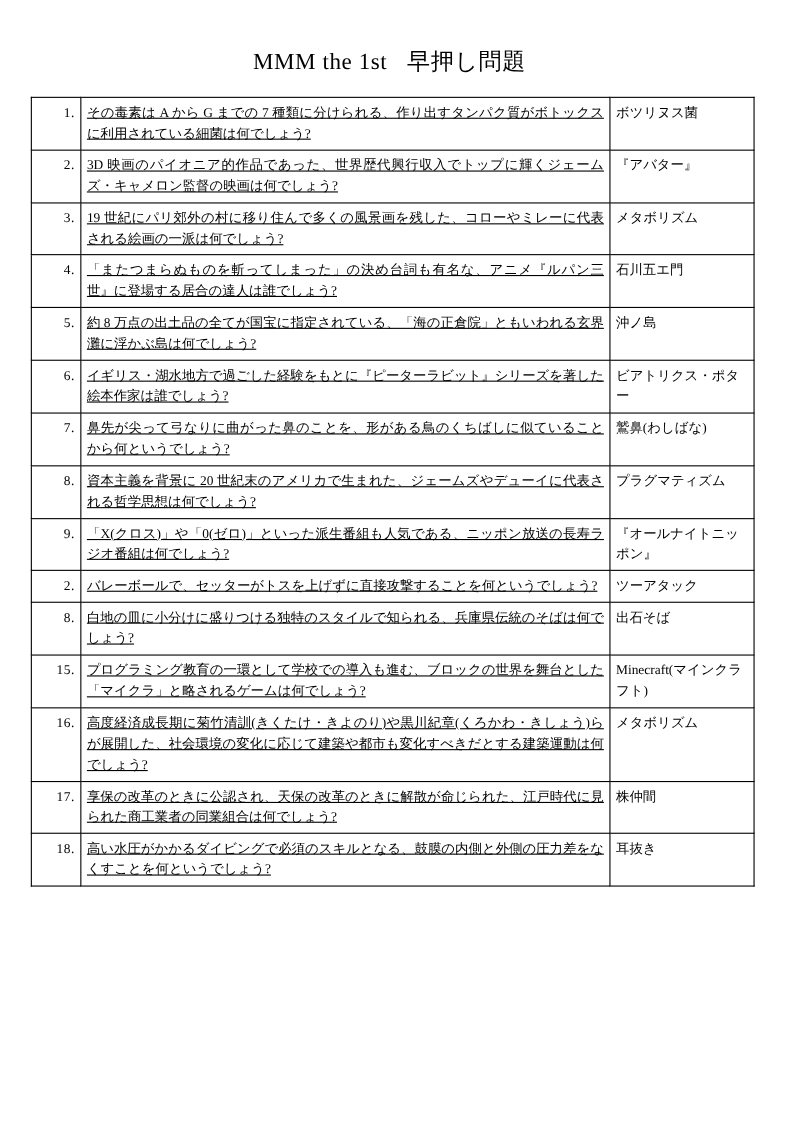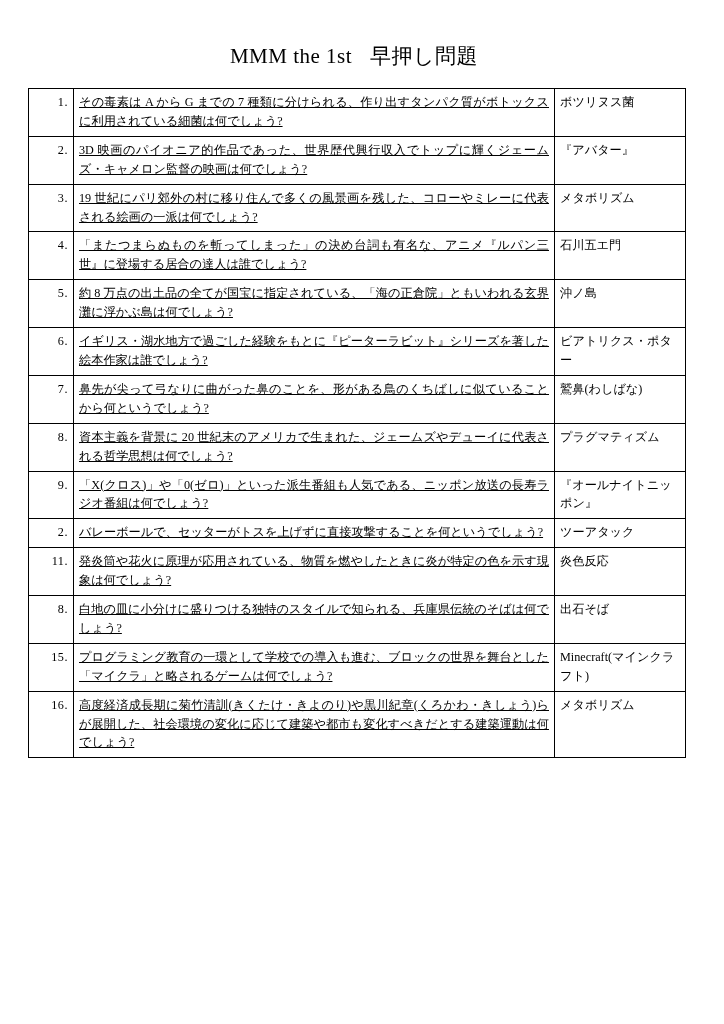--- a/index.html
+++ b/index.html
@@ -117,34 +117,39 @@
         <td class="num">9.</td>
         <td class="q">「X(クロス)」や「0(ゼロ)」といった派生番組も人気である、ニッポン放送の長寿ラジオ番組は何でしょう?</td>
         <td class="a">『オールナイトニッポン』</td>
       </tr>
       <tr>
         <td class="num">2.</td>
         <td class="q">バレーボールで、セッターがトスを上げずに直接攻撃することを何というでしょう?</td>
         <td class="a">ツーアタック</td>
       </tr>
       <tr>
-        <td class="num">11.</td>
-        <td class="q">発炎筒や花火に原理が応用されている、物質を燃やしたときに炎が特定の色を示す現象は何でしょう?</td>
-        <td class="a">炎色反応</td>
-      </tr>
-      <tr>
         <td class="num">8.</td>
         <td class="q">白地の皿に小分けに盛りつける独特のスタイルで知られる、兵庫県伝統のそばは何でしょう?</td>
         <td class="a">出石そば</td>
       </tr>
       <tr>
         <td class="num">15.</td>
         <td class="q">プログラミング教育の一環として学校での導入も進む、ブロックの世界を舞台とした「マイクラ」と略されるゲームは何でしょう?</td>
         <td class="a">Minecraft(マインクラフト)</td>
       </tr>
       <tr>
         <td class="num">16.</td>
         <td class="q">高度経済成長期に菊竹清訓(きくたけ・きよのり)や黒川紀章(くろかわ・きしょう)らが展開した、社会環境の変化に応じて建築や都市も変化すべきだとする建築運動は何でしょう?</td>
         <td class="a">メタボリズム</td>
       </tr>
+      <tr>
+        <td class="num">17.</td>
+        <td class="q">享保の改革のときに公認され、天保の改革のときに解散が命じられた、江戸時代に見られた商工業者の同業組合は何でしょう?</td>
+        <td class="a">株仲間</td>
+      </tr>
+      <tr>
+        <td class="num">18.</td>
+        <td class="q">高い水圧がかかるダイビングで必須のスキルとなる、鼓膜の内側と外側の圧力差をなくすことを何というでしょう?</td>
+        <td class="a">耳抜き</td>
+      </tr>
     </tbody>
   </table>
 </div>
 
 </body></html>

